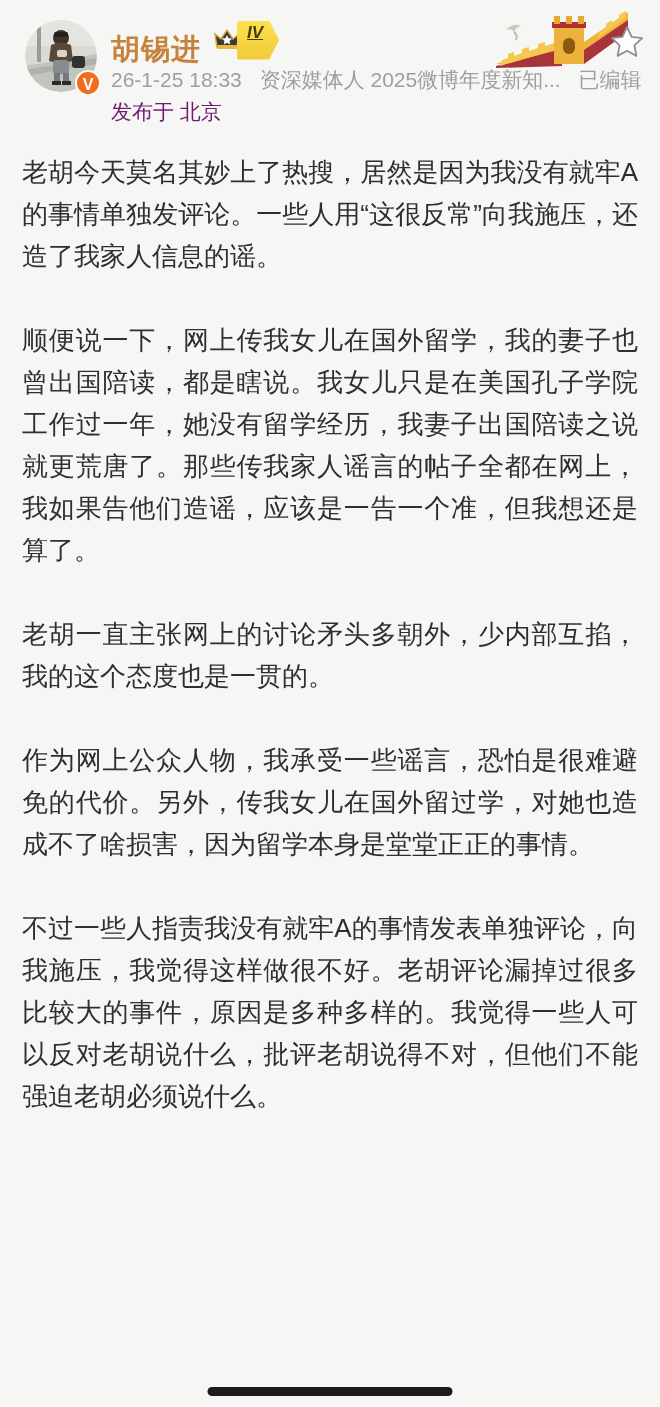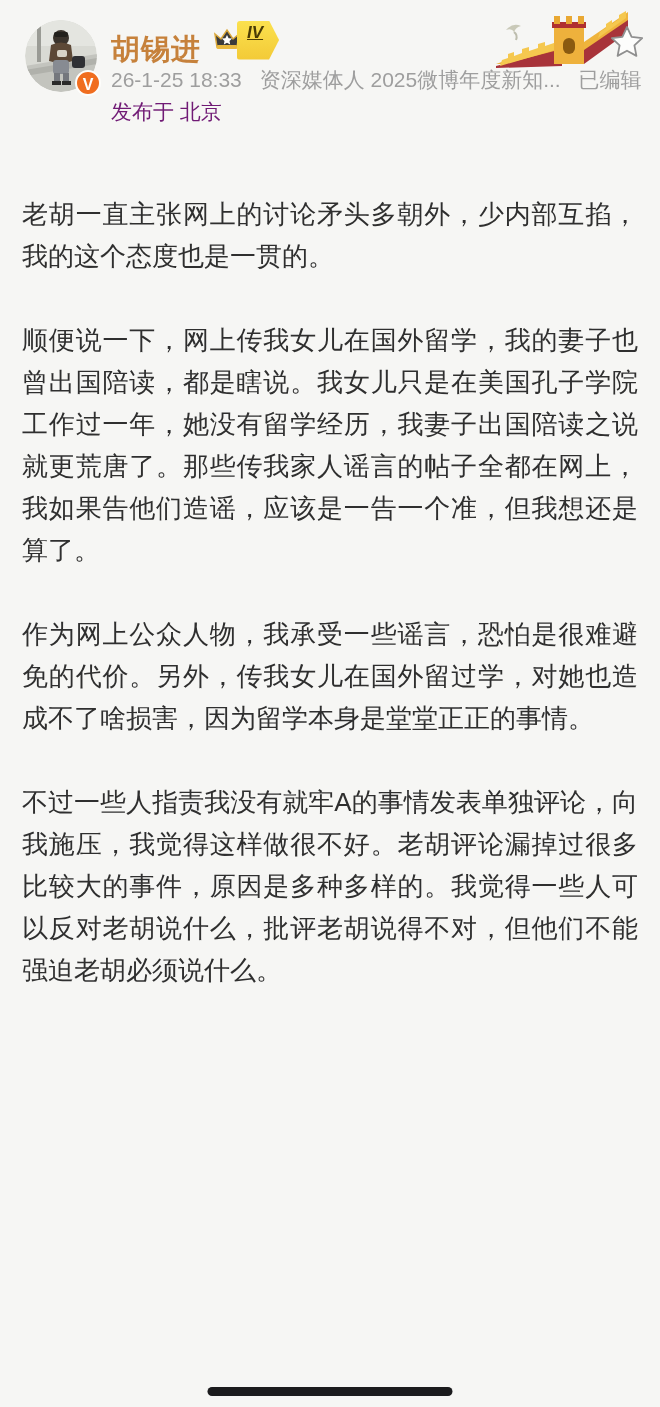--- a/index.html
+++ b/index.html
@@ -141,21 +141,22 @@
     </div>
 
     <button class="star-btn" aria-label="favorite">
       <svg width="38" height="38" viewBox="0 0 38 38">
         <path d="M19 3 l4.6 9.8 10.6 1.3 -7.8 7.3 2 10.5 -9.4 -5.2 -9.4 5.2 2 -10.5 -7.8 -7.3 10.6 -1.3 z" fill="#fdfdfc" stroke="#8f8f8f" stroke-width="1.8" stroke-linejoin="round"></path>
       </svg>
     </button>
   </div>
 
   <div class="post">
+    <p>老胡今天莫名其妙上了热搜，居然是因为我没有就牢A的事情单独发评论。一些人用“这很反常”向我施压，还造了我家人信息的谣。</p>
+    <p class="gap">顺便说一下，网上传我女儿在国外留学，我的妻子也曾出国陪读，都是瞎说。我女儿只是在美国孔子学院工作过一年，她没有留学经历，我妻子出国陪读之说就更荒唐了。那些传我家人谣言的帖子全都在网上，我如果告他们造谣，应该是一告一个准，但我想还是算了。</p>
     <p class="gap">老胡一直主张网上的讨论矛头多朝外，少内部互掐，我的这个态度也是一贯的。</p>
-    <p class="gap">顺便说一下，网上传我女儿在国外留学，我的妻子也曾出国陪读，都是瞎说。我女儿只是在美国孔子学院工作过一年，她没有留学经历，我妻子出国陪读之说就更荒唐了。那些传我家人谣言的帖子全都在网上，我如果告他们造谣，应该是一告一个准，但我想还是算了。</p>
     <p class="gap">作为网上公众人物，我承受一些谣言，恐怕是很难避免的代价。另外，传我女儿在国外留过学，对她也造成不了啥损害，因为留学本身是堂堂正正的事情。</p>
     <p class="gap">不过一些人指责我没有就牢A的事情发表单独评论，向我施压，我觉得这样做很不好。老胡评论漏掉过很多比较大的事件，原因是多种多样的。我觉得一些人可以反对老胡说什么，批评老胡说得不对，但他们不能强迫老胡必须说什么。</p>
 
   </div>
 
   <div class="home-bar"></div>
 </div>
 
 </body></html>

